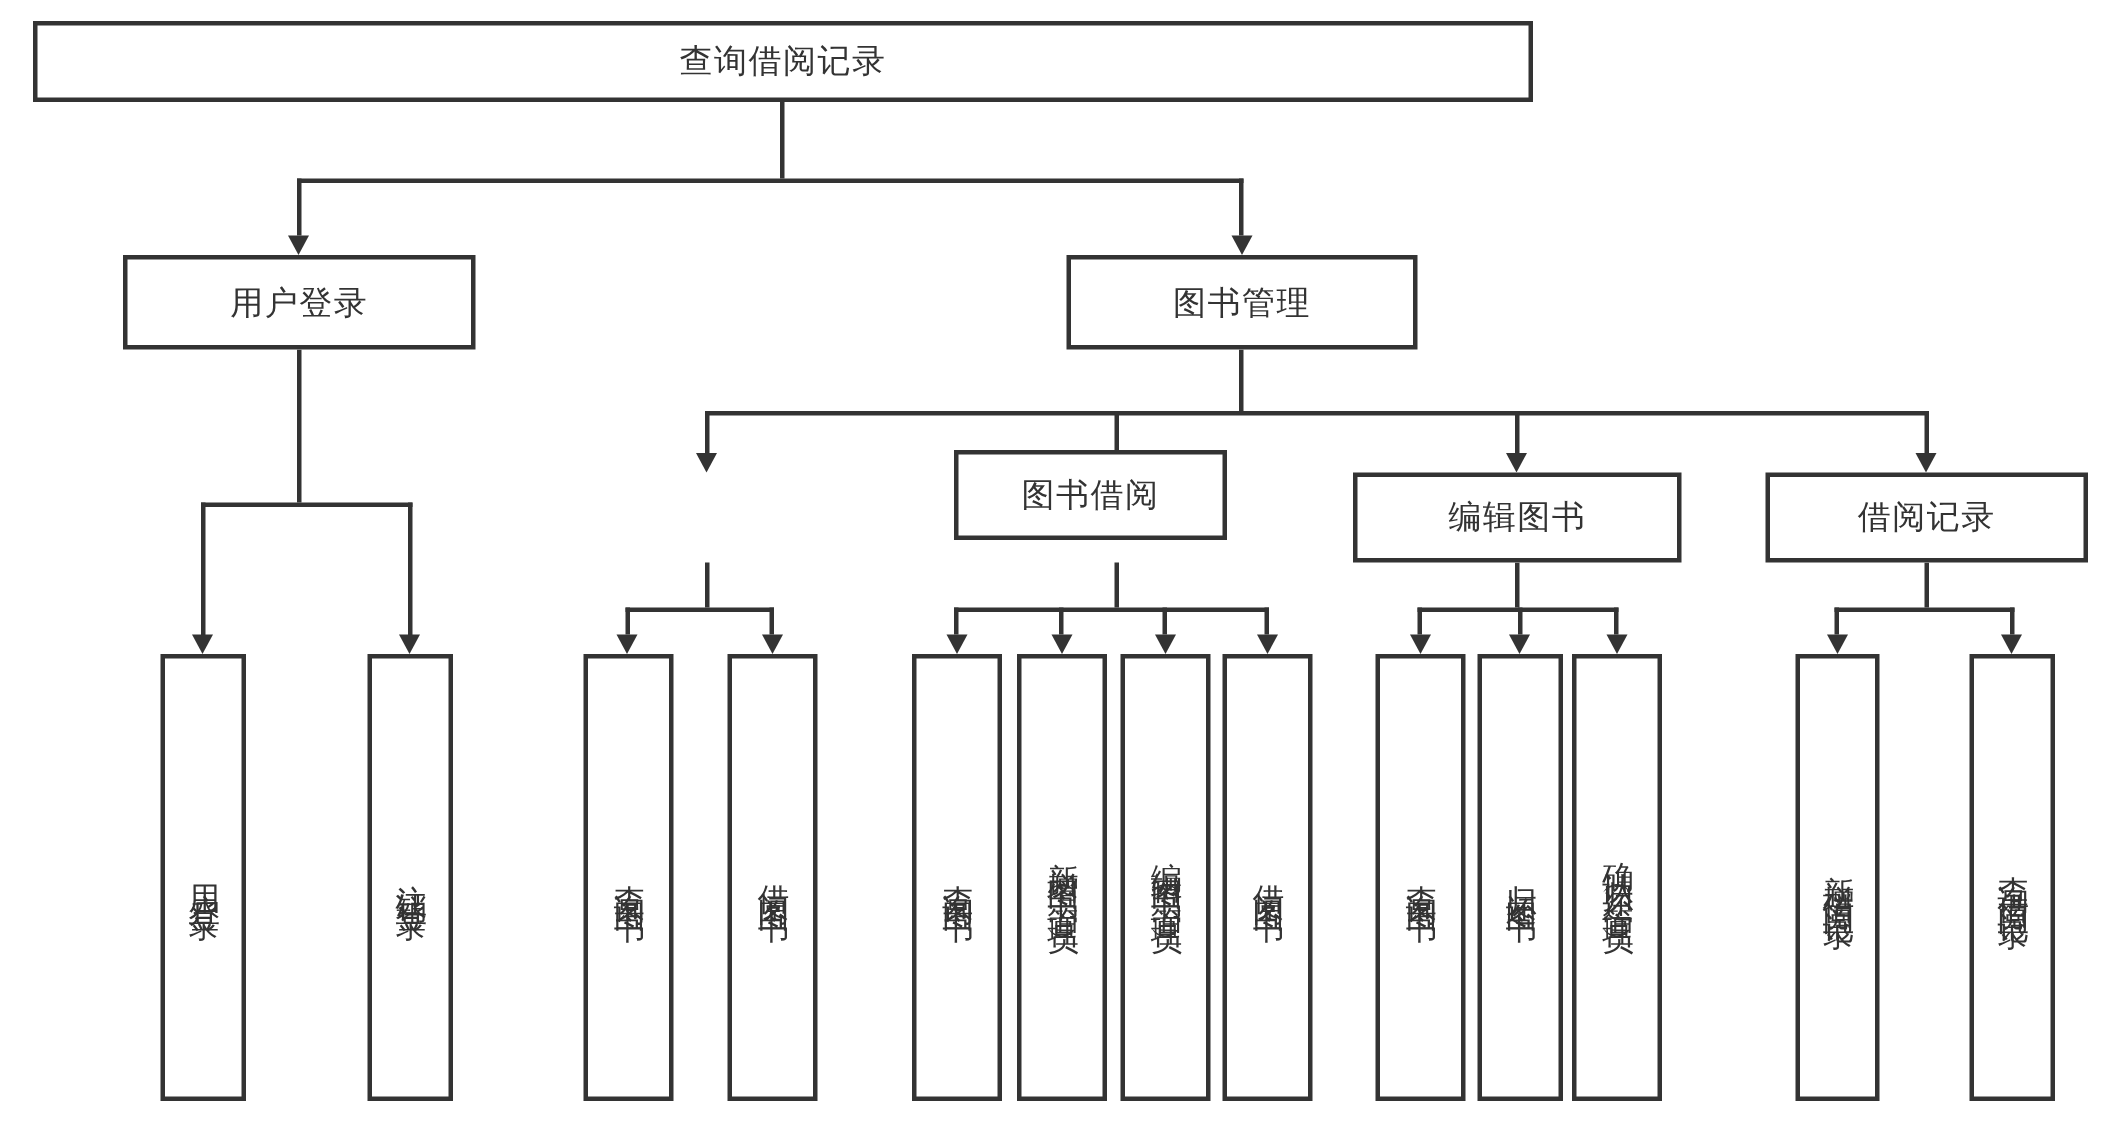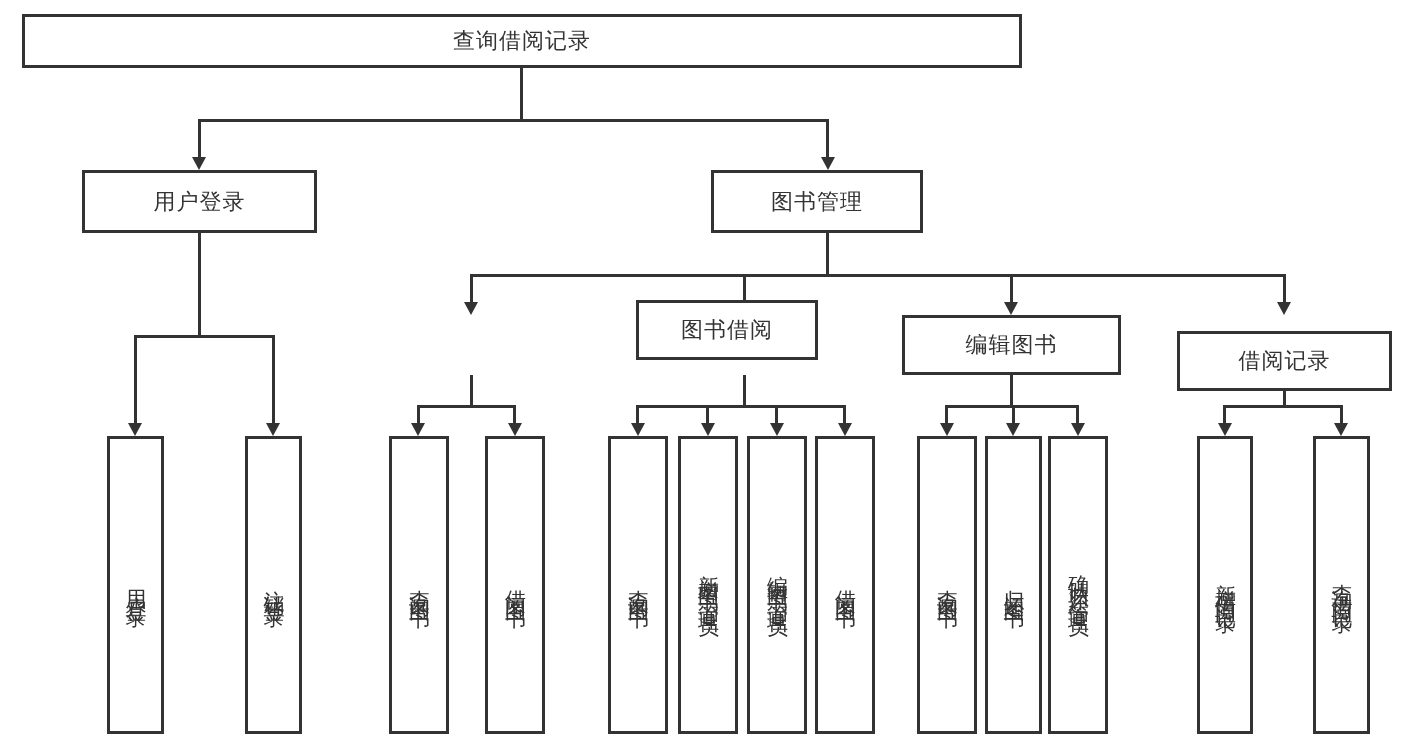--- a/index.html
+++ b/index.html
@@ -90,25 +90,25 @@
   <div class="line" style="left:1283px; top:375px; width:3px; height:30px;"></div>
   <div class="line" style="left:1223px; top:405px; width:120px; height:3px;"></div>
   <div class="line" style="left:1223px; top:405px; width:3px; height:18px;"></div>
   <div class="arrow" style="left:1218px; top:423px;"></div>
   <div class="line" style="left:1340px; top:405px; width:3px; height:18px;"></div>
   <div class="arrow" style="left:1334px; top:423px;"></div>
 
   <div class="box hlabel" style="left:22px; top:14px; width:1000px; height:54px;">查询借阅记录</div>
 
   <div class="box hlabel" style="left:82px; top:170px; width:235px; height:63px;">用户登录</div>
-  <div class="box hlabel" style="left:711px; top:170px; width:212px; height:63px;">图书管理</div>
+  <div class="box hlabel" style="left:711px; top:170px; width:234px; height:63px;">图书管理</div>
 
   <div class="box hlabel" style="left:636px; top:300px; width:182px; height:60px;">图书借阅</div>
   <div class="box hlabel" style="left:902px; top:315px; width:219px; height:60px;">编辑图书</div>
-  <div class="box hlabel" style="left:1177px; top:315px; width:215px; height:60px;margin-top:16px;">借阅记录</div>
+  <div class="box hlabel" style="left:1177px; top:315px; width:215px; height:60px;">借阅记录</div>
 
   <div class="box vleaf" style="left:107px; top:436px; width:57px; height:298px;">用户登录</div>
   <div class="box vleaf" style="left:245px; top:436px; width:57px; height:298px;">注销登录</div>
 
   <div class="box vleaf" style="left:389px; top:436px; width:60px; height:298px;">查询图书</div>
   <div class="box vleaf" style="left:485px; top:436px; width:60px; height:298px;">借阅图书</div>
 
   <div class="box vleaf" style="left:608px; top:436px; width:60px; height:298px;">查询图书</div>
   <div class="box vleaf" style="left:678px; top:436px; width:60px; height:298px;">新增图书（管理员）</div>
   <div class="box vleaf" style="left:747px; top:436px; width:60px; height:298px;">编辑图书（管理员）</div>

